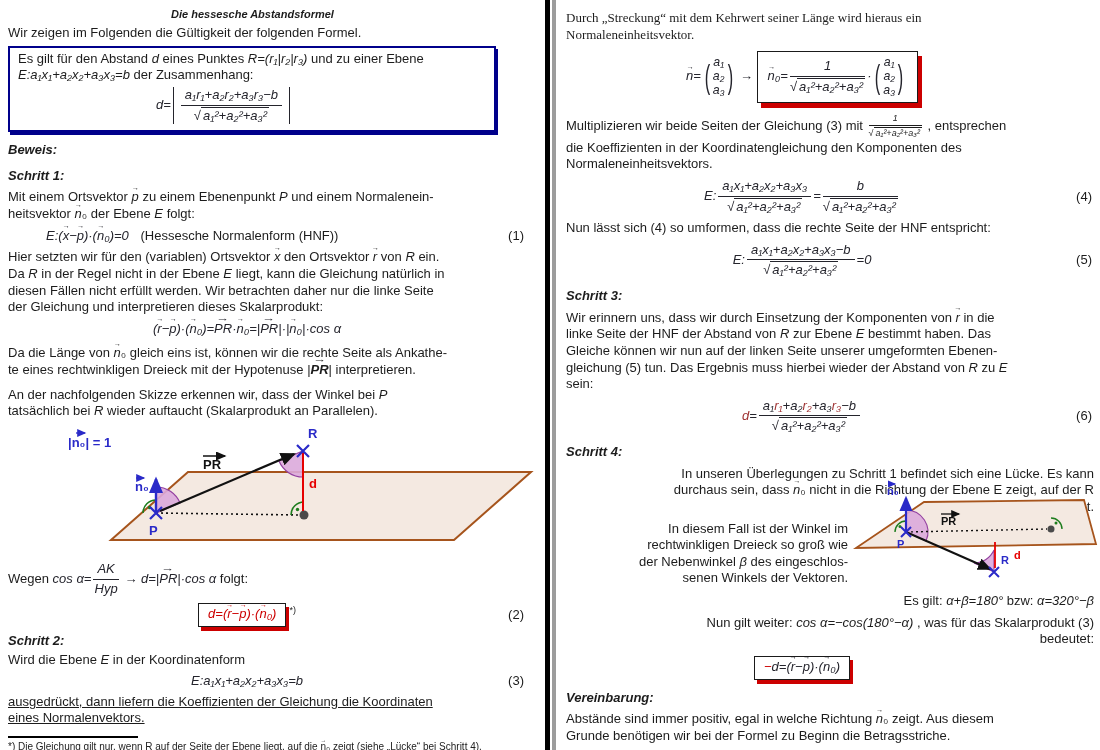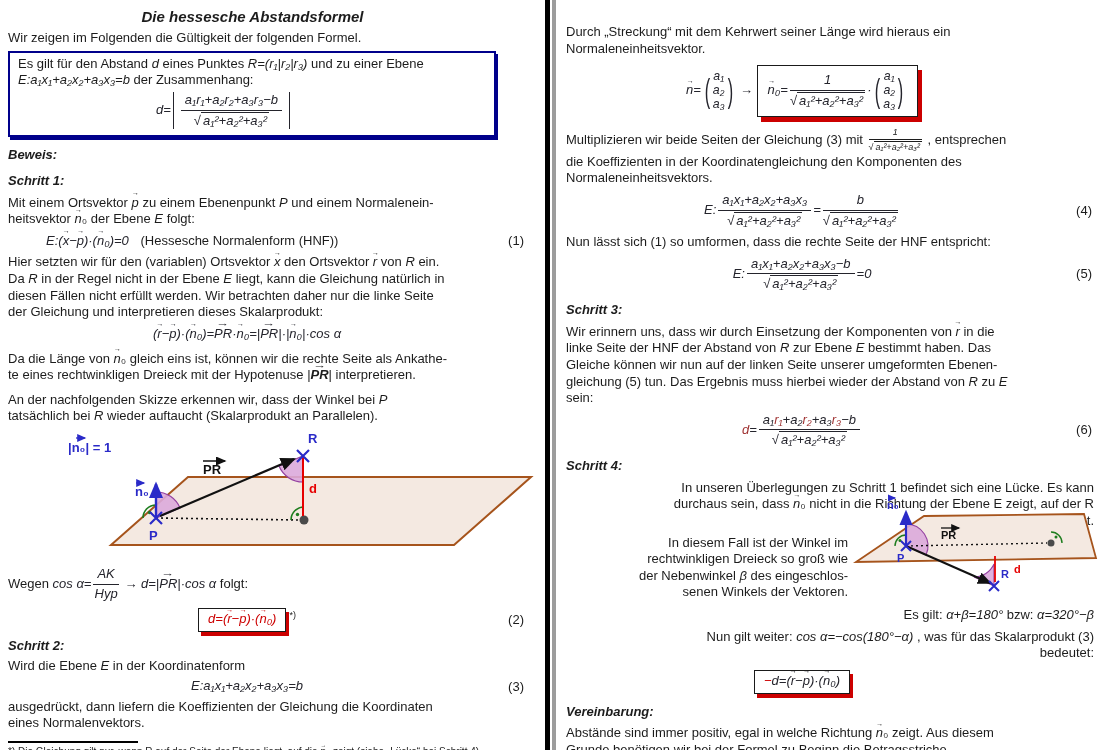--- a/index.html
+++ b/index.html
@@ -4,21 +4,21 @@
 <style>
   html,body{margin:0;padding:0;background:#fff;}
   body{width:1100px;height:750px;position:relative;overflow:hidden;
        font-family:"Liberation Sans","DejaVu Sans",sans-serif;color:#1c1c1c;}
   .col{position:absolute;top:0;font-size:13px;line-height:1.28;}
   #colL{left:8px;width:534px;}
   #colR{left:566px;width:528px;}
   .divbar-black{position:absolute;left:545px;top:0;width:5px;height:750px;background:#000;}
   .divbar-gray{position:absolute;left:552px;top:0;width:4px;height:750px;background:#9c9c9c;}
 
-  .title{font-size:15px;font-weight:bold;font-style:italic;text-align:center;margin:7px 45px 4px 0;}
+  .title{font-size:11px;font-weight:bold;font-style:italic;text-align:center;margin:7px 45px 4px 0;}
   .head{font-weight:bold;font-style:italic;margin:9px 0 3px 0;}
   p{margin:5px 0;}
 
   .bluebox{border:2px solid #00008b;box-shadow:2px 3px 0 #00008b;padding:3px 8px 5px 8px;margin:3px 46px 10px 0;}
   .redbox{display:inline-block;border:1.4px solid #1a1a1a;box-shadow:3px 4px 0 #cc0000;padding:2px 9px 3px 9px;background:#fff;}
   .redbox.big{box-shadow:4px 5px 0 #cc0000;padding:4px 10px;}
 
   .eq{font-style:italic;white-space:nowrap;color:#24242c;}
   .eq .up,.up{font-style:normal;}
   .iv{font-style:italic;}
@@ -146,28 +146,28 @@
   </div>
 
   <div class="head" style="margin-top:5px;">Schritt 2:</div>
   <p style="margin:3px 0;"><span>Wird die Ebene </span><span class="iv">E</span><span> in der Koordinatenform</span></p>
 
   <div class="eqrow center" style="margin:4px 0;">
     <span class="eq"><span>E:a₁x₁+a₂x₂+a₃x₃=b</span></span>
     <span class="eqnum">(3)</span>
   </div>
 
-  <p style="margin:3px 0;"><span>ausgedrückt, dann liefern die Koeffizienten der Gleichung die Koordinaten</span><br><span>eines Normalenvektors.</span></p>
+  <p style="margin:3px 0;text-decoration:underline;"><span>ausgedrückt, dann liefern die Koeffizienten der Gleichung die Koordinaten</span><br><span>eines Normalenvektors.</span></p>
 
   <div class="fnrule"></div>
   <div class="fnote"><span>*)  Die Gleichung gilt nur, wenn R auf der Seite der Ebene liegt, auf die  </span><span class="vec">n</span><span>₀</span><span>  zeigt (siehe „Lücke“ bei Schritt 4).</span></div>
 </div>
 
 <div id="colR" class="col">
-  <p style="margin:24px 0 4px 0;"><span>Durch „Streckung“ mit dem Kehrwert seiner Länge wird hieraus ein</span><br><span>Normaleneinheitsvektor.</span></p>
+  <p style="margin:10px 0 4px 0;font-family:Liberation Serif, serif;"><span>Durch „Streckung“ mit dem Kehrwert seiner Länge wird hieraus ein</span><br><span>Normaleneinheitsvektor.</span></p>
 
   <div class="eqrow center" style="margin:8px 0 10px 0;">
     <span class="eq"><span class="vec">n</span><span>=</span><span class="cvec">
           <span class="par">(</span>
           <span class="rows">
             <span>a₁</span>
             <span>a₂</span>
             <span>a₃</span>
           </span>
           <span class="par">)</span>
@@ -195,21 +195,21 @@
     <span class="eq"><span>E:</span><span class="frac">
           <span class="fn"><span>a₁x₁+a₂x₂+a₃x₃</span></span>
           <span class="fd"><span class="sqrt"><span class="rad">√</span><span class="bod"><span>a₁²+a₂²+a₃²</span></span></span></span>
         </span><span>=</span><span class="frac">
           <span class="fn"><span>b</span></span>
           <span class="fd"><span class="sqrt"><span class="rad">√</span><span class="bod"><span>a₁²+a₂²+a₃²</span></span></span></span>
         </span></span>
     <span class="eqnum">(4)</span>
   </div>
 
-  <p style="margin:4px 0;">Nun lässt sich (1) so umformen, dass die rechte Seite der HNF entspricht:</p>
+  <p style="margin:4px 0;">Nun lässt sich (4) so umformen, dass die rechte Seite der HNF entspricht:</p>
 
   <div class="eqrow center">
     <span class="eq"><span>E:</span><span class="frac">
           <span class="fn"><span>a₁x₁+a₂x₂+a₃x₃−b</span></span>
           <span class="fd"><span class="sqrt"><span class="rad">√</span><span class="bod"><span>a₁²+a₂²+a₃²</span></span></span></span>
         </span><span>=0</span></span>
     <span class="eqnum">(5)</span>
   </div>
 
   <div class="head">Schritt 3:</div>

